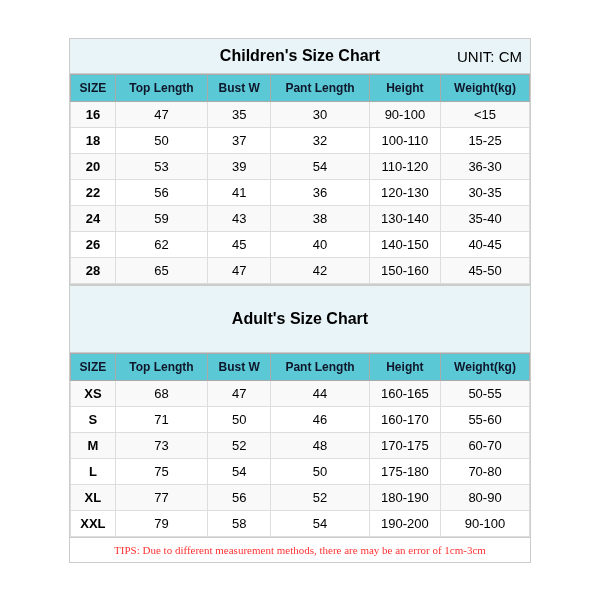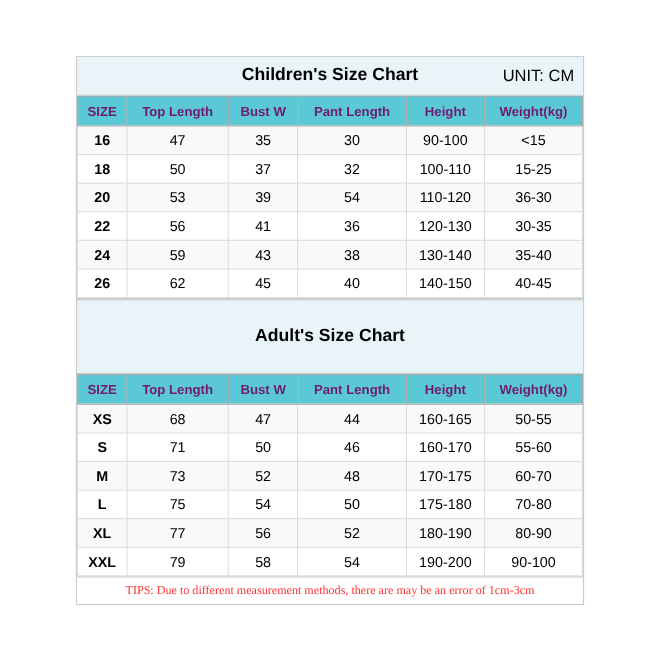--- a/index.html
+++ b/index.html
@@ -33,21 +33,21 @@
       transform: translateY(-50%);
       font-size: 15px;
       font-weight: normal;
     }
     table {
       width: 100%;
       border-collapse: collapse;
     }
     th {
       background: #5bc8d6;
-      color: #701a75;
+      color: #0f172a;
       padding: 6px 4px;
       text-align: center;
       font-weight: bold;
       font-size: 12px;
       border: 1px solid #aaa;
     }
     td {
       padding: 5px 4px;
       text-align: center;
       border: 1px solid #ddd;
@@ -143,20 +143,28 @@
           <td>35-40</td>
         </tr>
         <tr>
           <td>26</td>
           <td>62</td>
           <td>45</td>
           <td>40</td>
           <td>140-150</td>
           <td>40-45</td>
         </tr>
+        <tr>
+          <td>28</td>
+          <td>65</td>
+          <td>47</td>
+          <td>42</td>
+          <td>150-160</td>
+          <td>45-50</td>
+        </tr>
       </tbody>
   </table>
 
   <div class="adult-section-title-row">
     <span>Adult's Size Chart</span>
   </div>
 
   <table>
     <thead>
       <tr>

